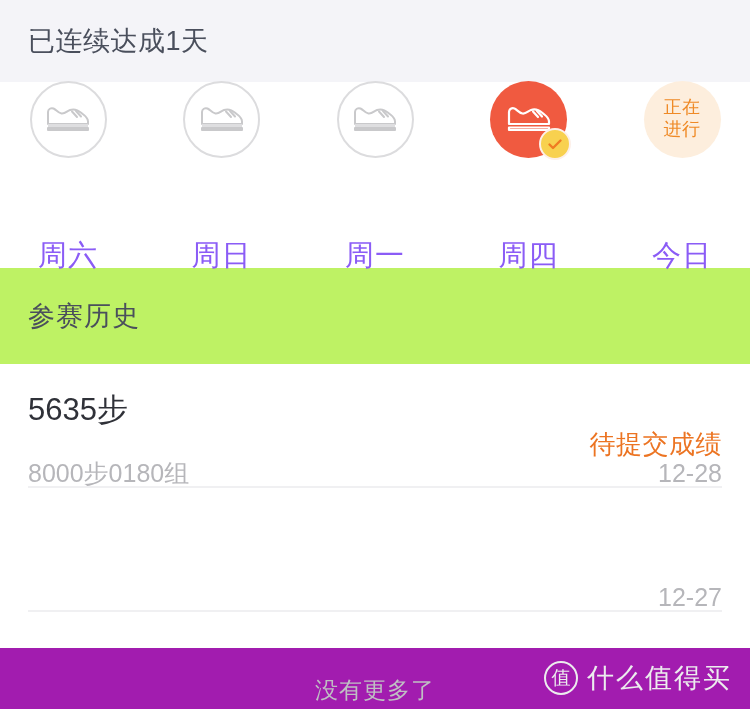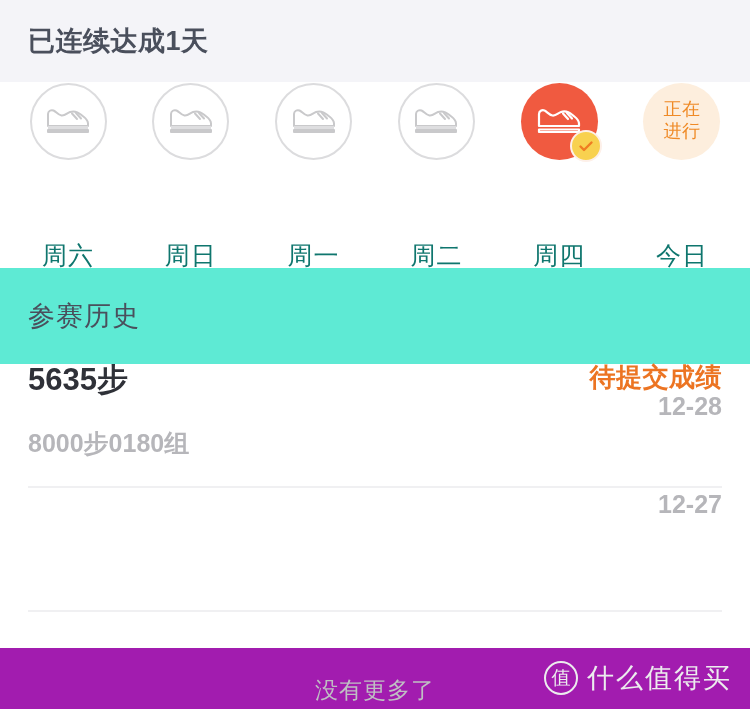--- a/index.html
+++ b/index.html
@@ -23,21 +23,20 @@
     display: flex;
     align-items: center;
     padding-left: 28px;
     box-sizing: border-box;
   }
   .streak-title {
     font-size: 27px;
     color: #4a4f5c;
     letter-spacing: 0.5px;
     line-height: 1;
-    font-weight: bold;
   }
 
   
   .week-section {
     background: #ffffff;
     height: 186px;
     padding: 0 20px;
     box-sizing: border-box;
     display: flex;
     align-items: center;
@@ -67,22 +66,22 @@
   .day-circle.active {
     background: #f05a40;
     border: none;
   }
   .day-circle.today {
     background: #fdeedd;
     border: none;
   }
   .day-label {
     margin-top: 39px;
-    font-size: 25px;
-    color: #0f766e;
+    font-size: 29px;
+    color: #8b5cf6;
     line-height: 1;
     letter-spacing: 1px;
   }
   .today-text {
     font-size: 18px;
     color: #ef8a26;
     line-height: 1.22;
     text-align: center;
     letter-spacing: 0.5px;
   }
@@ -98,46 +97,45 @@
     box-sizing: border-box;
     display: flex;
     align-items: center;
     justify-content: center;
   }
   .shoe-svg { display: block; }
 
   
   .history-header {
     height: 96px;
-    background: #5eead4;
+    background: #bef264;
     display: flex;
     align-items: center;
     padding-left: 28px;
     box-sizing: border-box;
   }
   .history-header-title {
     font-size: 27px;
     color: #4a4f5c;
     letter-spacing: 1px;
     line-height: 1;
   }
 
   
   .history-list {
     background: #ffffff;
     padding: 0 28px;
   }
   .history-row {
     height: 124px;
     display: flex;
-    align-items: flex-start;
+    align-items: flex-end;
     justify-content: space-between;
     border-bottom: 2px solid #f0f0f2;
     box-sizing: border-box;
-    font-weight: bold;
   }
   .history-row:last-child { border-bottom: 2px solid #f0f0f2; }
   .row-left { display: flex; flex-direction: column; justify-content: center; }
   .row-right { display: flex; flex-direction: column; justify-content: center; align-items: flex-end; }
   .row-steps {
     font-size: 31px;
     color: #2f3138;
     line-height: 1;
   }
   .row-sub {
@@ -245,32 +243,20 @@
         <path d="M3 8 C3 5 6 3.5 8.5 4.5 C11 5.5 13 9 16.5 9.5 C20 10 22 7 25 6 C29 4.6 33 6 36.5 9 C39.5 11.6 43 13.2 43 17.5 L43 20 L3 20 Z" fill="none" stroke="#c9c9cb" stroke-width="2" stroke-linejoin="round"></path>
         <line x1="3" y1="21.5" x2="43" y2="21.5" stroke="#dedee0" stroke-width="3"></line>
         <path d="M3 24 L43 24 L43 26 L3 26 Z" fill="none" stroke="#c9c9cb" stroke-width="2" stroke-linejoin="round"></path>
         <line x1="27" y1="7.5" x2="32" y2="13" stroke="#c9c9cb" stroke-width="2" stroke-linecap="round"></line>
         <line x1="31" y1="7" x2="36" y2="12.5" stroke="#c9c9cb" stroke-width="2" stroke-linecap="round"></line>
       </svg>
     </div>
     <div class="day-label">周一</div>
   </div>
 
-  <div class="day">
-    <div class="day-circle inactive">
-      <svg class="shoe-svg" width="46" height="30" viewBox="0 0 46 30">
-        <path d="M3 8 C3 5 6 3.5 8.5 4.5 C11 5.5 13 9 16.5 9.5 C20 10 22 7 25 6 C29 4.6 33 6 36.5 9 C39.5 11.6 43 13.2 43 17.5 L43 20 L3 20 Z" fill="none" stroke="#c9c9cb" stroke-width="2" stroke-linejoin="round"></path>
-        <line x1="3" y1="21.5" x2="43" y2="21.5" stroke="#dedee0" stroke-width="3"></line>
-        <path d="M3 24 L43 24 L43 26 L3 26 Z" fill="none" stroke="#c9c9cb" stroke-width="2" stroke-linejoin="round"></path>
-        <line x1="27" y1="7.5" x2="32" y2="13" stroke="#c9c9cb" stroke-width="2" stroke-linecap="round"></line>
-        <line x1="31" y1="7" x2="36" y2="12.5" stroke="#c9c9cb" stroke-width="2" stroke-linecap="round"></line>
-      </svg>
-    </div>
-    <div class="day-label">周二</div>
-  </div>
 
 
   <div class="day">
     <div class="day-circle active">
       <svg class="shoe-svg" width="46" height="30" viewBox="0 0 46 30">
         <path d="M3 8 C3 5 6 3.5 8.5 4.5 C11 5.5 13 9 16.5 9.5 C20 10 22 7 25 6 C29 4.6 33 6 36.5 9 C39.5 11.6 43 13.2 43 17.5 L43 20 L3 20 Z" fill="none" stroke="#ffffff" stroke-width="2.2" stroke-linejoin="round"></path>
         <path d="M3 23.5 L43 23.5 L43 26 L3 26 Z" fill="none" stroke="#ffffff" stroke-width="2.2" stroke-linejoin="round"></path>
         <line x1="27" y1="7.5" x2="32" y2="13" stroke="#ffffff" stroke-width="2.2" stroke-linecap="round"></line>
         <line x1="31" y1="7" x2="36" y2="12.5" stroke="#ffffff" stroke-width="2.2" stroke-linecap="round"></line>
       </svg>

